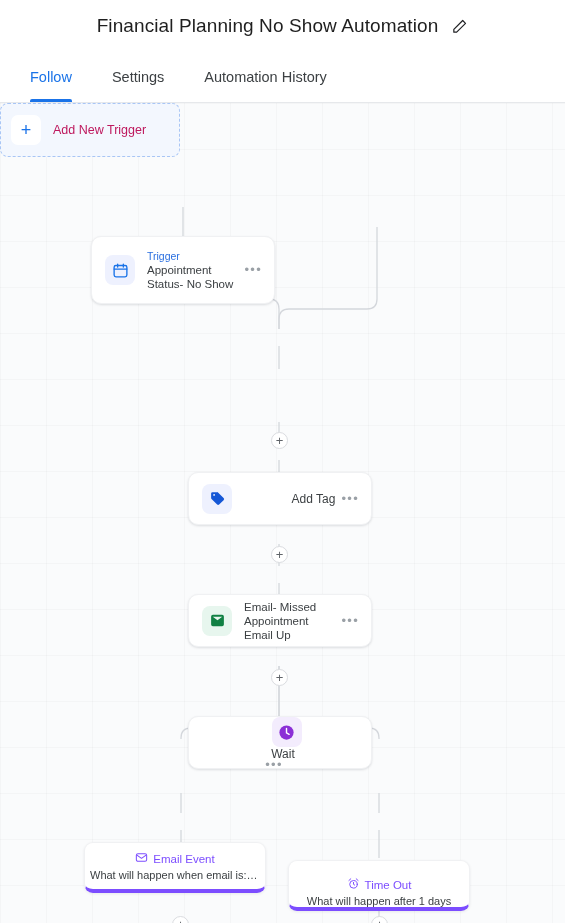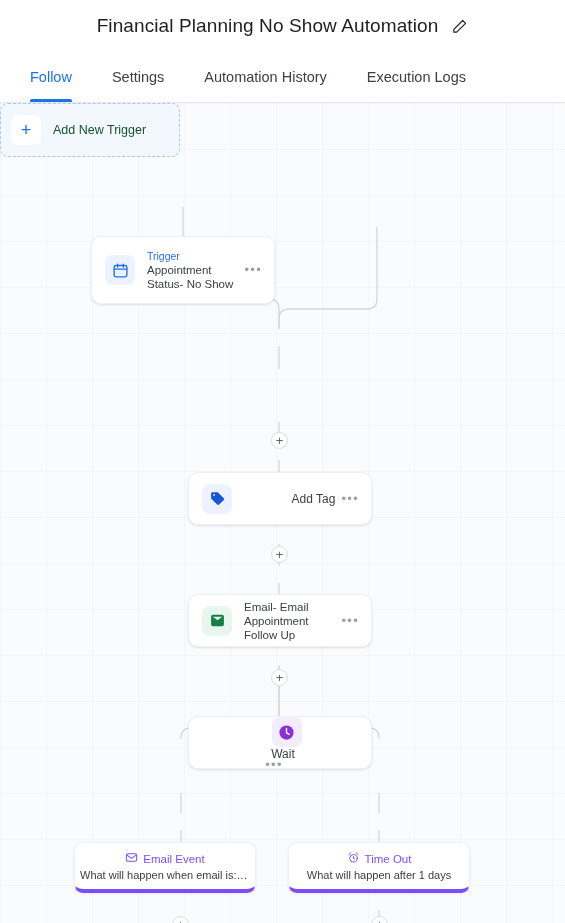--- a/index.html
+++ b/index.html
@@ -112,40 +112,40 @@
     border-radius: 8px;
     box-shadow: none;
     display: flex; align-items: center;
   }
   .plus-tile {
     width: 30px; height: 30px; border-radius: 7px; background: #fff;
     display: flex; align-items: center; justify-content: center;
     margin-left: 10px; flex: 0 0 auto;
     color: #1a73e8; font-size: 18px; line-height: 18px;
   }
-  .add-trigger-label { font-size: 12.5px; color: #14532d; margin-left: 12px; }
+  .add-trigger-label { font-size: 12.5px; color: #be185d; margin-left: 12px; }
 
   #node-addtag { left: 188px; top: 369px; width: 184px; height: 53px; text-align: right; }
   #node-email  { left: 188px; top: 491px; width: 184px; height: 53px; }
   #node-wait   { left: 188px; top: 613px; width: 184px; height: 53px; flex-direction: column; }
 
   
   .branch {
     position: absolute;
     background: #fff;
     border-radius: 9px;
     border: 1px solid #f0f1f3;
     border-bottom: 4px solid #7c4dff;
     box-shadow: 0 1px 3px rgba(16,24,40,0.08);
     display: flex; flex-direction: column; align-items: center;
     justify-content: center;
     cursor: pointer;
   }
-  #branch-email  { left: 74px; top: 739px; width: 182px; height: 51px; }
-  #branch-timeout{ left: 288px; top: 739px; width: 182px; height: 51px; }
+  #branch-email  { left: 84px; top: 739px; width: 182px; height: 51px; }
+  #branch-timeout{ left: 288px; top: 757px; width: 182px; height: 51px; justify-content: flex-end; }
   .branch-head {
     display: flex; align-items: center; gap: 5px;
     color: #7c4dff; font-size: 11.5px; font-weight: 500;
     margin-bottom: 3px;
   }
   .branch-sub {
     font-size: 11px; color: #3c4043;
     max-width: 170px; white-space: nowrap; overflow: hidden;
     text-overflow: ellipsis; text-align: center;
   }
@@ -183,23 +183,20 @@
   <div class="tabbar">
     <div class="tab active">
       <span>Follow</span>
     </div>
     <div class="tab">
       <span>Settings</span>
     </div>
     <div class="tab">
       <span>Automation History</span>
     </div>
-    <div class="tab">
-      <span>Execution Logs</span>
-    </div>
   </div>
 
   <div class="canvas">
 
     <svg class="edge-svg">
       <g fill="none" stroke="#d4d7dc" stroke-width="1.3">
 
         <path d="M183,104 L183,186 Q183,196 193,196 L269,196 Q279,196 279,206 L279,226"></path>
 
         <path d="M377,124 L377,196 Q377,206 367,206 L289,206 Q279,206 279,216 L279,226"></path>
@@ -264,21 +261,21 @@
 
     <div class="plus-btn" id="plus-addtag">+</div>
 
     <div class="node" id="node-email">
       <div class="node-icon icon-green">
         <svg width="17" height="17" viewBox="0 0 24 24" fill="#108043">
           <path d="M3 6.5A2.5 2.5 0 0 1 5.5 4h13A2.5 2.5 0 0 1 21 6.5v11A2.5 2.5 0 0 1 18.5 20h-13A2.5 2.5 0 0 1 3 17.5v-11zm2.3.3l6.7 5 6.7-5H5.3z"></path>
         </svg>
       </div>
       <div class="node-body">
-        <div class="node-label">Email- Email Appointment Follow Up</div>
+        <div class="node-label">Email- Missed Appointment Email Up</div>
       </div>
       <div class="dots">•••</div>
     </div>
 
     <div class="plus-btn" id="plus-email">+</div>
 
     <div class="node" id="node-wait">
       <div class="node-icon icon-purple">
         <svg width="19" height="19" viewBox="0 0 24 24">
           <circle cx="12" cy="12" r="9" fill="#8b2fd6"></circle>

